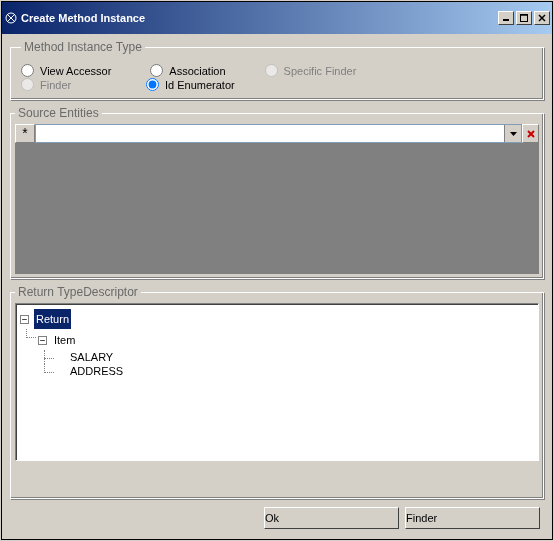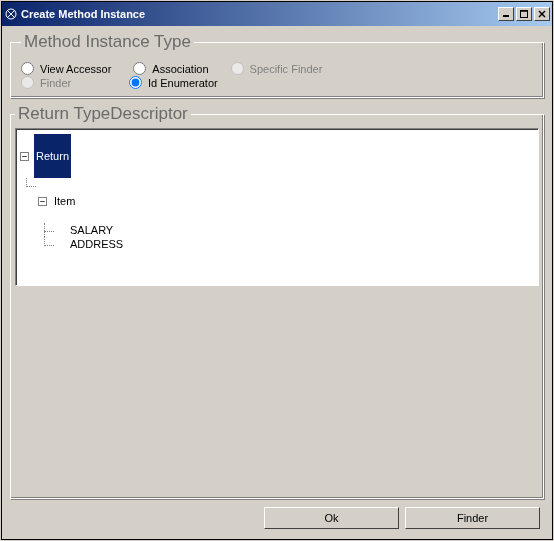--- a/index.html
+++ b/index.html
@@ -15,21 +15,21 @@
   .window {
     width: 552px;
     height: 539px;
     margin: 1px;
     border: 1px solid #000;
     background: #D4D0C8;
     display: flex;
     flex-direction: column;
   }
   .titlebar {
-    height: 24px;
+    height: 32px;
     background: linear-gradient(to right, #0A246A, #A6CAF0);
     color: #fff;
     display: flex;
     align-items: center;
     padding: 0 2px;
   }
   .titlebar .app-icon {
     width: 14px; height: 14px;
     display:flex;align-items:center;justify-content:center;
     margin-right: 3px;
@@ -64,23 +64,23 @@
     border: 1px solid #fff;
     box-shadow: -1px -1px 0 #808080 inset, 1px 1px 0 #808080;
     border-radius: 0;
     margin: 0 0 6px 0;
     padding: 6px 10px 8px 10px;
     position: relative;
   }
   fieldset.group > legend {
     color: #6a6a6a;
     padding: 0 3px;
-    font-size: 17px;
-  }
-  .radio-row { display:flex; gap:22px; margin-top:4px;align-items:flex-end; }
+    font-size: 12px;
+  }
+  .radio-row { display:flex; gap:39px; margin-top:4px;align-items:flex-end; }
   .radio {
     display:flex; align-items:center; gap:6px;
     color:#000;
   }
   .radio.disabled { color:#808080; }
   .radio input { margin:0; }
   .src-body {
     height: 150px;
     background:#808080;
   }
@@ -157,38 +157,38 @@
   .expander {
     width:9px;height:9px;
     border:1px solid #808080;
     background:#fff;
     display:inline-flex;align-items:center;justify-content:center;
     font-size:9px;line-height:7px;
     margin-right:3px;
     color:#000;
     font-family: monospace;
   }
-  .node-label { padding: 16px 2px; text-align: right; }
+  .node-label { padding: 4px 2px; text-align: right; }
   .node-label.selected { background:#0A246A; color:#fff; }
   .leaf-pad { display:inline-block; width:12px; }
   .btn-row {
     display:flex;
     justify-content:flex-end;
     gap:6px;
     padding: 2px 4px 6px 4px;
   }
   .btn {
     width: 135px;
     height: 22px;
     background:#D4D0C8;
     border-top:1px solid #fff;
     border-left:1px solid #fff;
     border-right:1px solid #404040;
     border-bottom:1px solid #404040;
-    text-align:center;
+    text-align:left;
     line-height:20px;
     font-size:11px;
     cursor:default;
   }
   svg { display:block; }
 </style>
 </head>
 <body>
 
 <div class="window">
@@ -246,20 +246,44 @@
           <input type="radio" name="mit" disabled="" style="">
           <span>Finder</span>
         </label>
         <label class="radio">
           <input type="radio" name="mit" checked="" style="">
           <span>Id Enumerator</span>
         </label>
       </div>
     </fieldset>
 
+    <fieldset class="group" style="padding:4px 4px 4px 4px">
+      <legend>Source Entities</legend>
+      <div class="src-body">
+        <div class="src-head">
+          <div class="star-cell">*</div>
+          <div class="combo">
+            <div class="combo-text"></div>
+            <div class="combo-btn">
+              <svg width="7" height="4">
+                  <polygon points="0,0 7,0 3.5,4" fill="#000"></polygon>
+                </svg>
+            </div>
+          </div>
+          <div class="del-btn">
+            <span>
+              <svg width="8" height="8">
+                  <line x1="1" y1="1" x2="7" y2="7" stroke="#c00" stroke-width="2"></line>
+                  <line x1="7" y1="1" x2="1" y2="7" stroke="#c00" stroke-width="2"></line>
+                </svg>
+            </span>
+          </div>
+        </div>
+      </div>
+    </fieldset>
 
     <fieldset class="group" style="flex:1; padding:4px 4px 4px 4px">
       <legend>Return TypeDescriptor</legend>
       <div class="ret-body tree">
         <ul>
           <li>
             <span class="node">
               <span class="expander">−</span>
               <span class="node-label selected">Return</span>
             </span>

